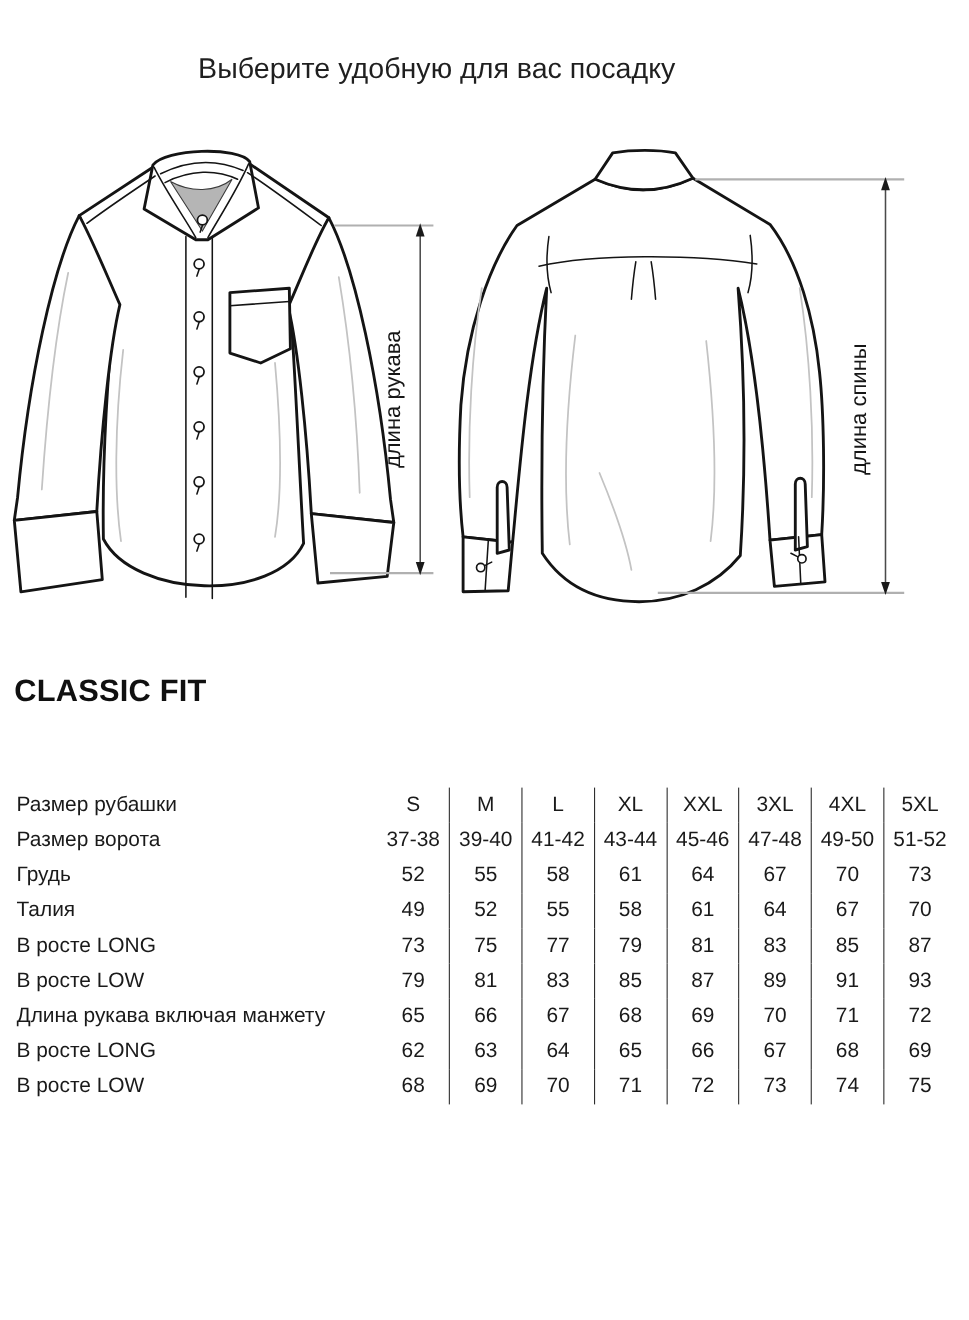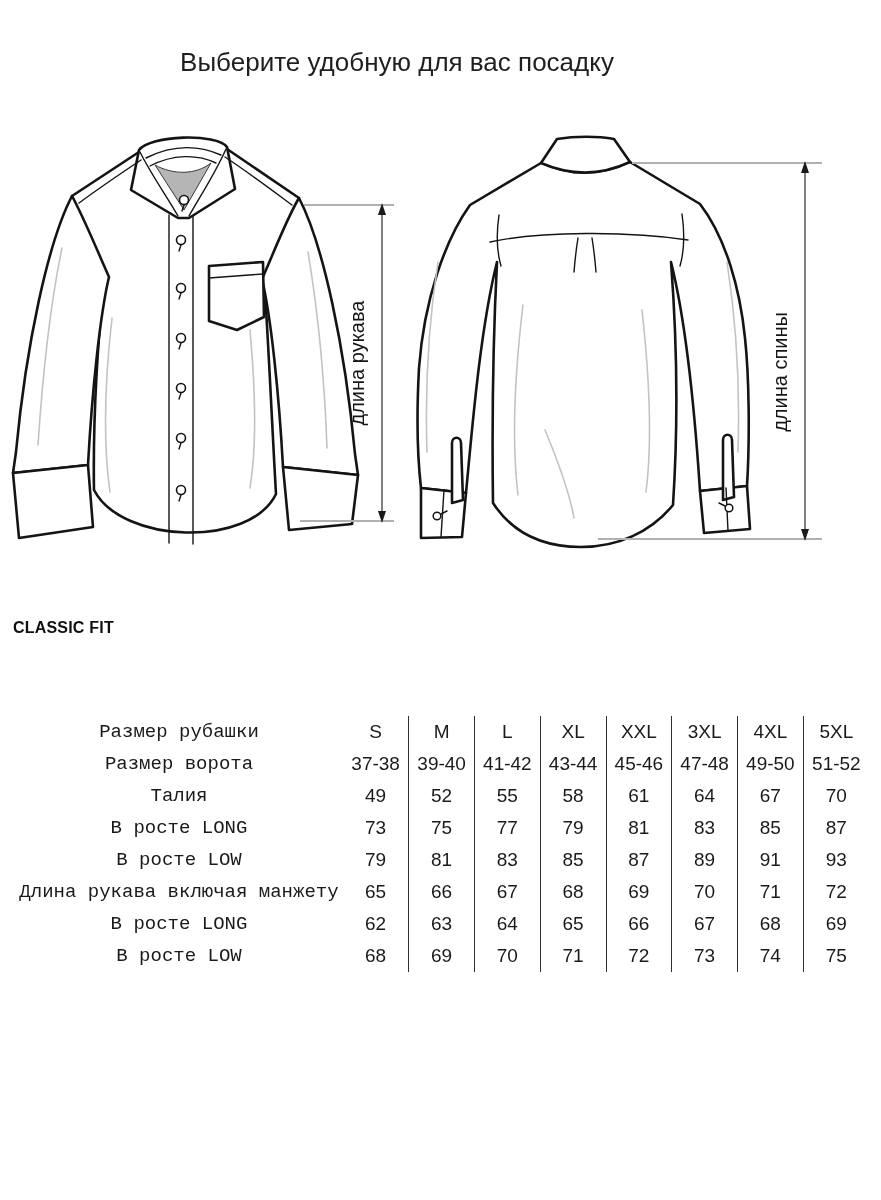--- a/index.html
+++ b/index.html
@@ -4,30 +4,30 @@
 <style>
   html,body{margin:0;padding:0;background:#ffffff;}
   body{width:881px;height:1200px;font-family:"Liberation Sans","DejaVu Sans",sans-serif;color:#1a1a1a;}
   .page{position:relative;width:881px;height:1200px;background:#fff;overflow:hidden;}
 
   .title{position:absolute;top:46px;left:0;width:794px;text-align:center;
          font-size:26px;line-height:32px;font-weight:400;color:#1f1f1f;}
 
   svg.diagram{position:absolute;top:0;left:0;display:block;}
 
-  .heading{position:absolute;top:614px;left:13px;font-size:16px;line-height:28px;
+  .heading{position:absolute;top:614px;left:13px;font-size:28px;line-height:28px;
            font-weight:900;letter-spacing:0.2px;color:#101010;}
   .subtitle{position:absolute;top:654px;left:13px;font-size:20px;line-height:26px;
             font-weight:400;color:#151515;}
 
   table.sizes{position:absolute;top:716px;left:15px;width:854px;
               border-collapse:collapse;table-layout:fixed;}
   table.sizes td{height:32px;padding:0;font-size:19px;line-height:32px;
                  white-space:nowrap;overflow:hidden;color:#1a1a1a;}
-  td.lbl{text-align:center;font-family:Liberation Mono, monospace;}
+  td.lbl{text-align:left;}
   td.val{text-align:center;}
   td.val + td.val{border-left:1.5px solid #2e2e2e;}
 
   
   .ol   {fill:#ffffff;stroke:#141414;stroke-width:2.6;stroke-linejoin:round;stroke-linecap:round;}
   .olth {fill:none;stroke:#141414;stroke-width:1.4;stroke-linejoin:round;stroke-linecap:round;}
   .crease{fill:none;stroke:#c3c3c3;stroke-width:1.6;stroke-linecap:round;}
   .dimv {stroke:#4a4a4a;stroke-width:1.4;}
   .tick {stroke:#b0b0b0;stroke-width:2;}
   .arr  {fill:#1a1a1a;}
@@ -155,20 +155,31 @@
         <td class="val">37-38</td>
         <td class="val">39-40</td>
         <td class="val">41-42</td>
         <td class="val">43-44</td>
         <td class="val">45-46</td>
         <td class="val">47-48</td>
         <td class="val">49-50</td>
         <td class="val">51-52</td>
       </tr>
       <tr>
+        <td class="lbl">Грудь</td>
+        <td class="val">52</td>
+        <td class="val">55</td>
+        <td class="val">58</td>
+        <td class="val">61</td>
+        <td class="val">64</td>
+        <td class="val">67</td>
+        <td class="val">70</td>
+        <td class="val">73</td>
+      </tr>
+      <tr>
         <td class="lbl">Талия</td>
         <td class="val">49</td>
         <td class="val">52</td>
         <td class="val">55</td>
         <td class="val">58</td>
         <td class="val">61</td>
         <td class="val">64</td>
         <td class="val">67</td>
         <td class="val">70</td>
       </tr>

